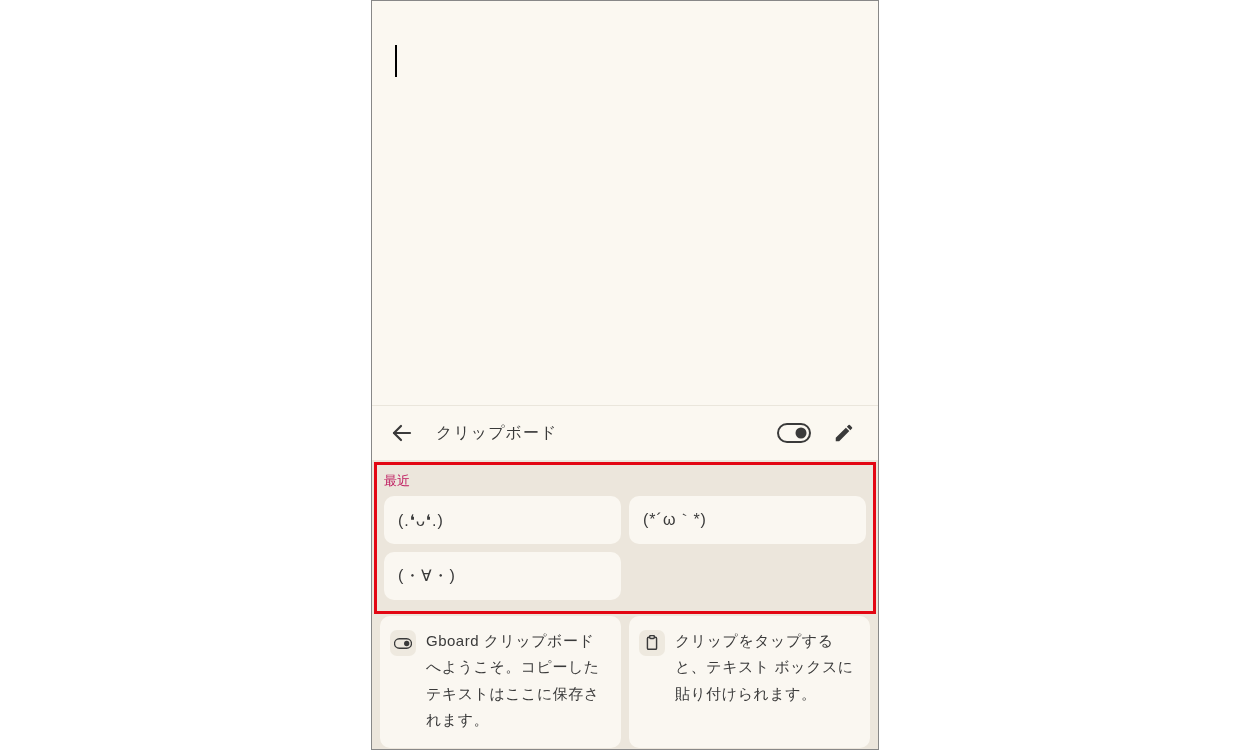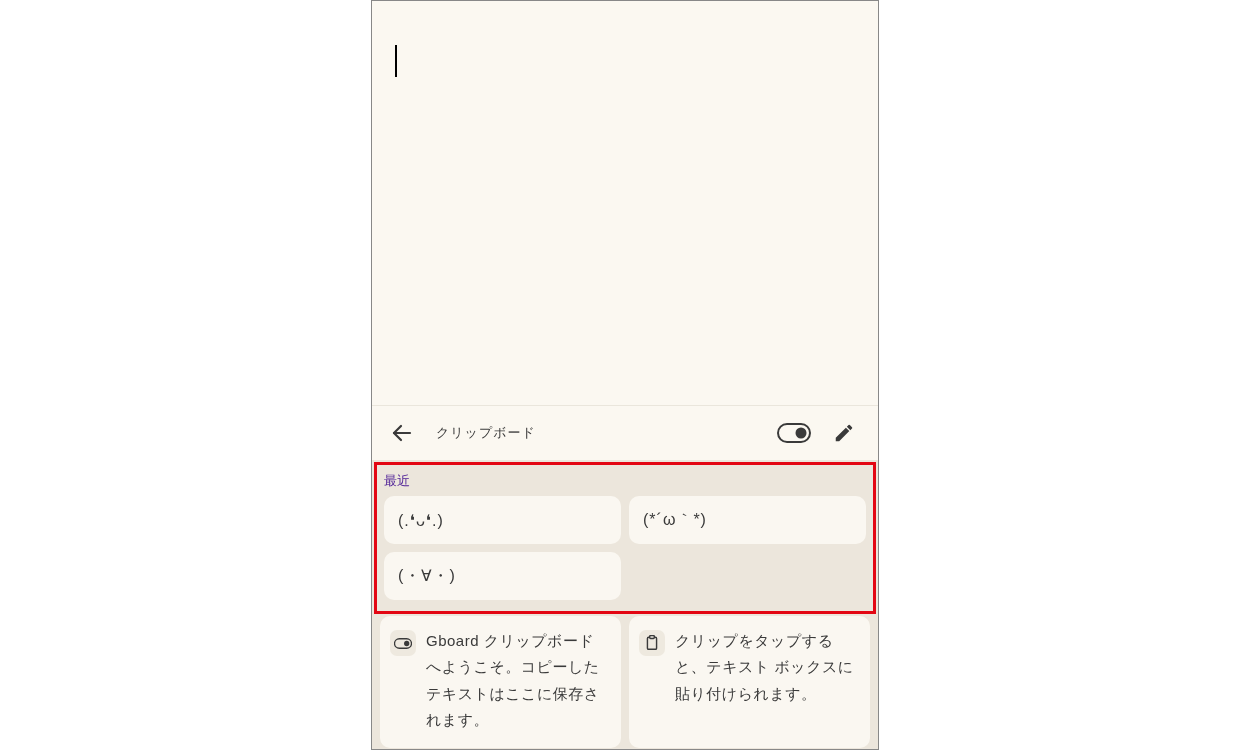--- a/index.html
+++ b/index.html
@@ -43,21 +43,21 @@
     height: 54px;
     display: flex;
     align-items: center;
     padding: 0 14px 0 10px;
     box-sizing: border-box;
     gap: 10px;
     background: #fbf8f1;
   }
   .cb-title {
     flex: 1;
-    font-size: 13px;
+    font-size: 16px;
     color: #3a3a3a;
     letter-spacing: 1px;
     padding-left: 4px;
   }
   .icon-btn {
     width: 40px;
     height: 40px;
     display: flex;
     align-items: center;
     justify-content: center;
@@ -68,21 +68,21 @@
   
   .panel {
     background: #ece6dc;
     height: calc(750px - 405px - 54px - 2px);
     box-sizing: border-box;
     padding: 4px 8px 14px 8px;
     overflow: hidden;
   }
   .section-label {
     font-size: 13px;
-    color: #4c1d95;
+    color: #be185d;
     padding: 4px 4px 6px 4px;
   }
   .grid {
     display: grid;
     grid-template-columns: 1fr 1fr;
     gap: 8px;
   }
   .clip {
     background: #faf7f1;
     border-radius: 10px;

